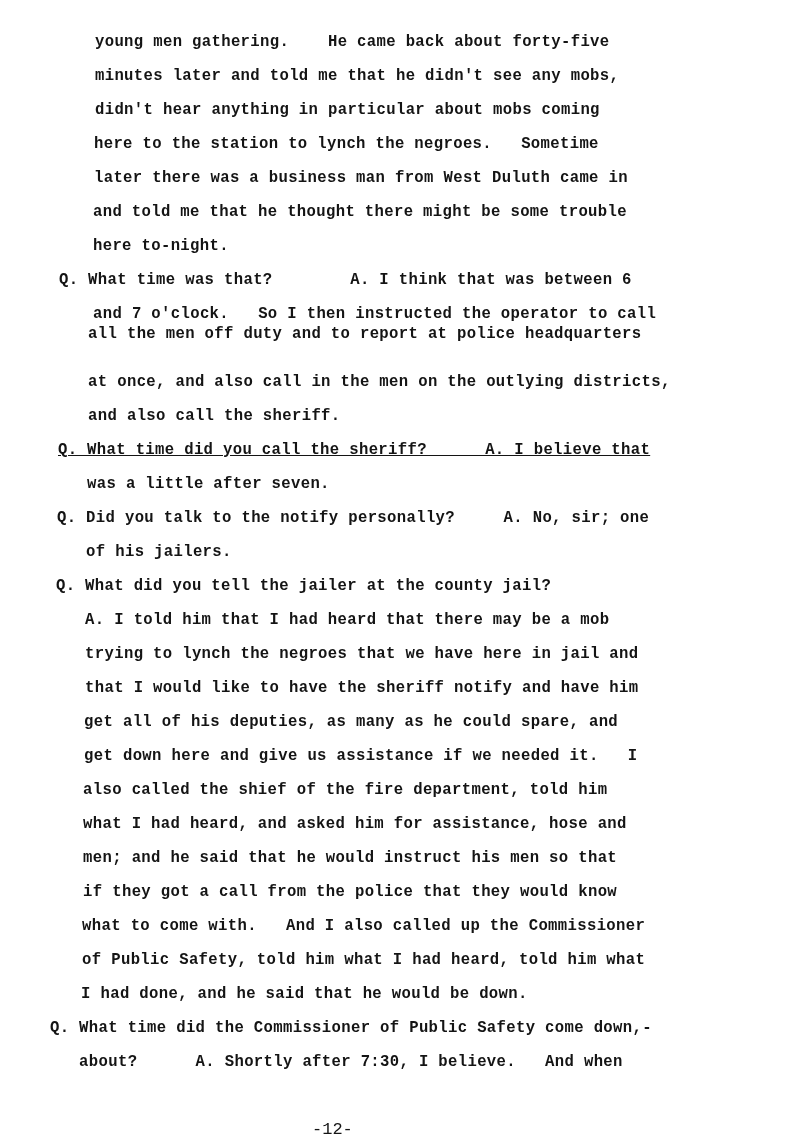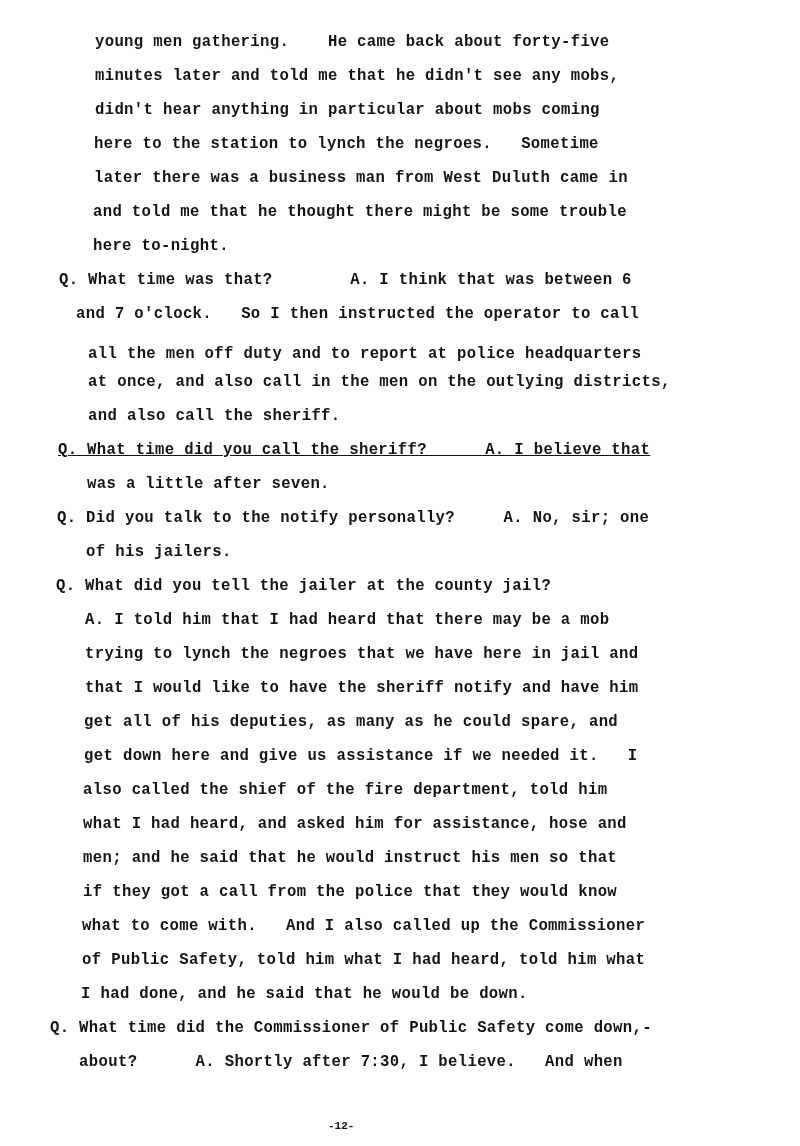--- a/index.html
+++ b/index.html
@@ -24,42 +24,42 @@
       position: absolute;
       white-space: pre;
       font-size: 15.6px;
       font-weight: bold;
       letter-spacing: 0.35px;
       line-height: 20px;
       color: #141414;
     }
     .page-number {
       position: absolute;
-      left: 328px;
+      left: 312px;
       top: 1120px;
-      font-size: 11px;
-      font-weight: bold;
+      font-size: 17px;
+      font-weight: normal;
       white-space: pre;
       color: #141414;
     }
   </style>
 </head>
 <body>
 
 <div class="page">
   <div class="line" style="left:95px;top:32px;">young men gathering.    He came back about forty-five</div>
   <div class="line" style="left:95px;top:66px;">minutes later and told me that he didn't see any mobs,</div>
   <div class="line" style="left:95px;top:100px;">didn't hear anything in particular about mobs coming</div>
   <div class="line" style="left:94px;top:134px;">here to the station to lynch the negroes.   Sometime</div>
   <div class="line" style="left:94px;top:168px;font-family:Liberation Mono, monospace;">later there was a business man from West Duluth came in</div>
   <div class="line" style="left:93px;top:202px;">and told me that he thought there might be some trouble</div>
   <div class="line" style="left:93px;top:236px;">here to-night.</div>
   <div class="line" style="left:59px;top:270px;">Q. What time was that?        A. I think that was between 6</div>
-  <div class="line" style="left:47px;top:304px;">   and 7 o'clock.   So I then instructed the operator to call</div>
-  <div class="line" style="left:59px;top:344px;">   all the men off duty and to report at police headquarters</div>
+  <div class="line" style="left:64px;top:304px;">   and 7 o'clock.   So I then instructed the operator to call</div>
+  <div class="line" style="left:59px;top:324px;">   all the men off duty and to report at police headquarters</div>
   <div class="line" style="left:59px;top:372px;">   at once, and also call in the men on the outlying districts,</div>
   <div class="line" style="left:59px;top:406px;">   and also call the sheriff.</div>
   <div class="line" style="left:58px;top:440px;text-decoration:underline;">Q. What time did you call the sheriff?      A. I believe that</div>
   <div class="line" style="left:58px;top:474px;">   was a little after seven.</div>
   <div class="line" style="left:57px;top:508px;">Q. Did you talk to the notify personally?     A. No, sir; one</div>
   <div class="line" style="left:57px;top:542px;">   of his jailers.</div>
   <div class="line" style="left:56px;top:576px;">Q. What did you tell the jailer at the county jail?</div>
   <div class="line" style="left:56px;top:610px;">   A. I told him that I had heard that there may be a mob</div>
   <div class="line" style="left:56px;top:644px;">   trying to lynch the negroes that we have here in jail and</div>
   <div class="line" style="left:56px;top:678px;">   that I would like to have the sheriff notify and have him</div>

